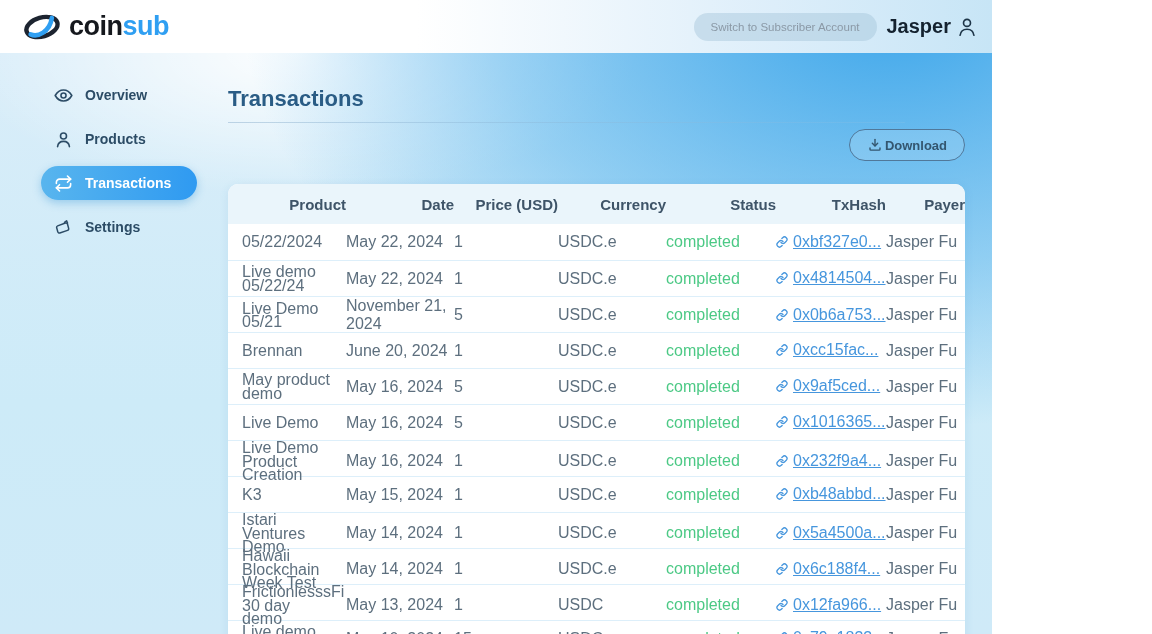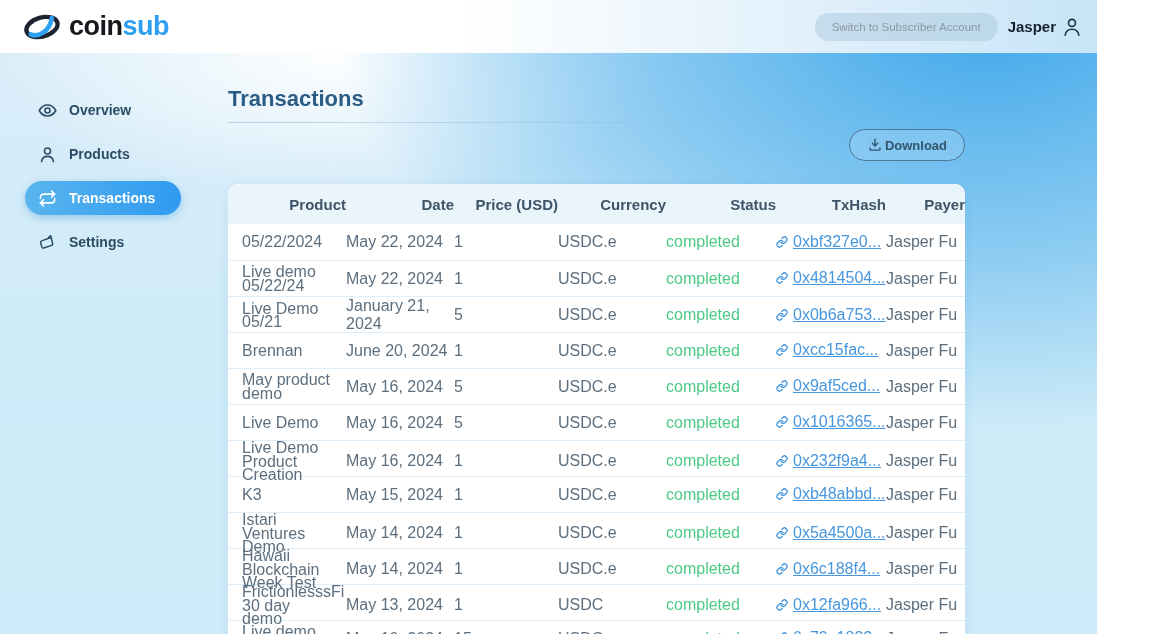--- a/index.html
+++ b/index.html
@@ -1,51 +1,51 @@
 <!DOCTYPE html>
 <html style="--accent: #2f9ff2; --link-blue: #4696dd; --status-green: #4cc985;"><head>
 <meta charset="utf-8">
 <style>
   * { box-sizing: border-box; margin: 0; padding: 0; }
   html, body { width: 1152px; height: 634px; overflow: hidden; }
   body { font-family: "Liberation Sans", sans-serif; }
-  .screen { position: relative; width: 1097px; height: 634px; overflow: hidden; background:#eaf4fb; }
+  .screen { position: relative; width: 992px; height: 634px; overflow: hidden; background:#eaf4fb; }
 
   
   .header {
     position: relative; height: 53px; display: flex; align-items: center;
     padding: 0 14px 0 22px;
     background: linear-gradient(90deg, #ffffff 0%, #ffffff 42%, #ddeefa 78%, #c7e5f6 100%);
     z-index: 5;
   }
   .logo { display: flex; align-items: center; gap: 7px; }
   .logo-text { font-size: 27px; font-weight: 800; letter-spacing: -0.5px; }
   .logo-coin { color: #15181d; }
   .logo-sub { color: var(--accent); }
   .header-right { margin-left: auto; display: flex; align-items: center; gap: 10px; }
   .switch-btn {
     border: none; cursor: pointer;
     background: rgba(160, 192, 214, 0.42); color: #8b99a6;
     font-family: inherit; font-size: 11.5px; font-weight: 500;
     padding: 8px 17px; border-radius: 999px;
   }
   .user-chip { display: flex; align-items: center; gap: 5px; cursor: pointer; }
-  .user-name { font-size: 15px; font-weight: 700; color: #14222f; }
+  .user-name { font-size: 20px; font-weight: 700; color: #14222f; }
 
   
   .content {
     position: relative; height: 581px;
     background:
       radial-gradient(1050px 680px at 90% -8%, rgba(47,160,233,0.92) 0%, rgba(64,170,235,0.45) 38%, rgba(64,170,235,0) 62%),
       radial-gradient(620px 260px at 30% 0%, rgba(255,255,255,0.95) 0%, rgba(255,255,255,0) 55%),
       linear-gradient(180deg, #d9edf9 0%, #cdebf8 60%, #cfeaf8 100%);
   }
 
   
-  .sidebar { position: absolute; left: 0; top: 0; width: 210px; padding-top: 40px; display: flex; flex-direction: column; gap: 10px; }
+  .sidebar { position: absolute; left: 16px; top: 0; width: 210px; padding-top: 25px; display: flex; flex-direction: column; gap: 10px; }
   .side-item {
     height: 34px; margin-left: 25px; width: 156px;
     display: flex; align-items: center; gap: 12px; padding-left: 13px;
     color: #2c4c66; font-size: 14px; font-weight: 700; cursor: pointer;
     border-radius: 999px;
   }
   .side-item .ic { width: 19px; height: 19px; display: inline-flex; flex: none; }
   .side-item.active {
     background: linear-gradient(90deg, #58b5ee 0%, #2f9af1 100%);
     color: #ffffff;
@@ -211,21 +211,21 @@
     <path d="M10 13a5 5 0 0 0 7.5.5l3-3a5 5 0 0 0-7.1-7.1l-1.7 1.7"></path>
     <path d="M14 11a5 5 0 0 0-7.5-.5l-3 3a5 5 0 0 0 7.1 7.1l1.7-1.7"></path>
   </svg>
 </span>
                   <span class="hash-text">0x4814504...</span>
                 </a></div>
               <div>Jasper Fu</div>
             </div>
             <div class="trow">
               <div class="cell-product">Live Demo 05/21</div>
-              <div>January 21, 2024</div>
+              <div>November 21, 2024</div>
               <div>5</div>
               <div>USDC.e</div>
               <div class="cell-status">completed</div>
               <div><a class="cell-hash">
                   <span class="ic">
   <svg viewBox="0 0 24 24" fill="none" stroke="currentColor" stroke-width="2.6" stroke-linecap="round" stroke-linejoin="round">
     <path d="M10 13a5 5 0 0 0 7.5.5l3-3a5 5 0 0 0-7.1-7.1l-1.7 1.7"></path>
     <path d="M14 11a5 5 0 0 0-7.5-.5l-3 3a5 5 0 0 0 7.1 7.1l1.7-1.7"></path>
   </svg>
 </span>

